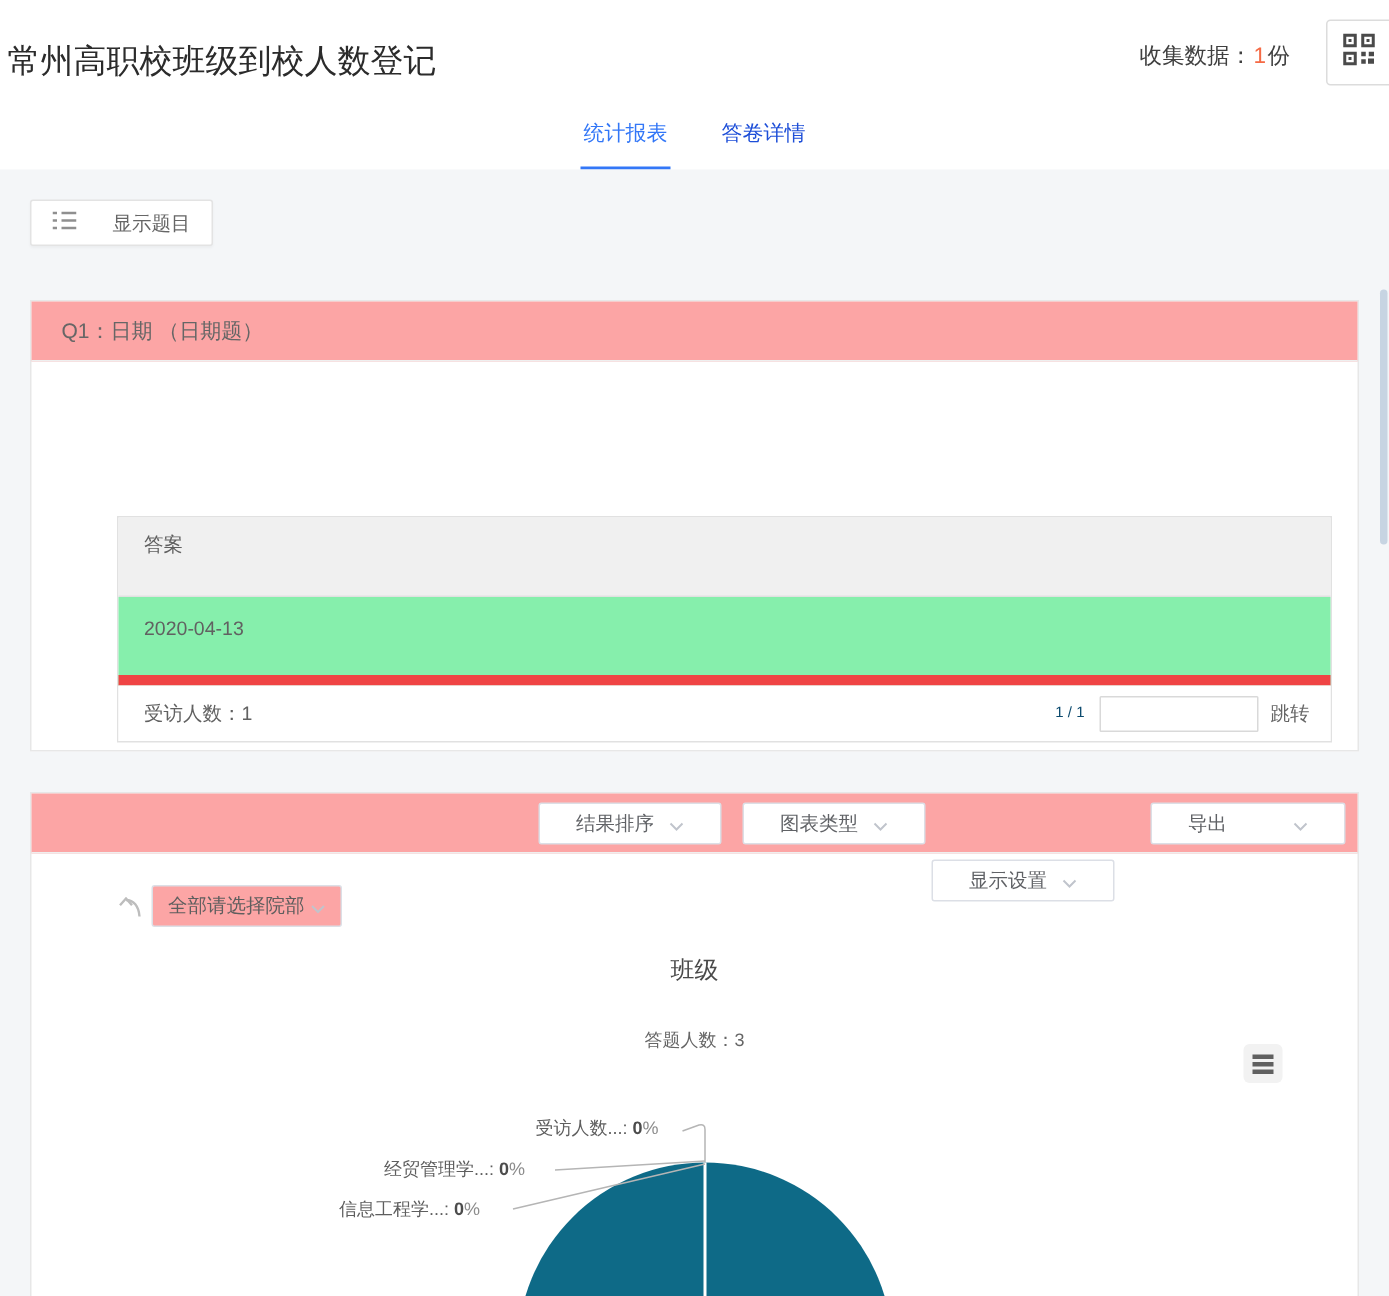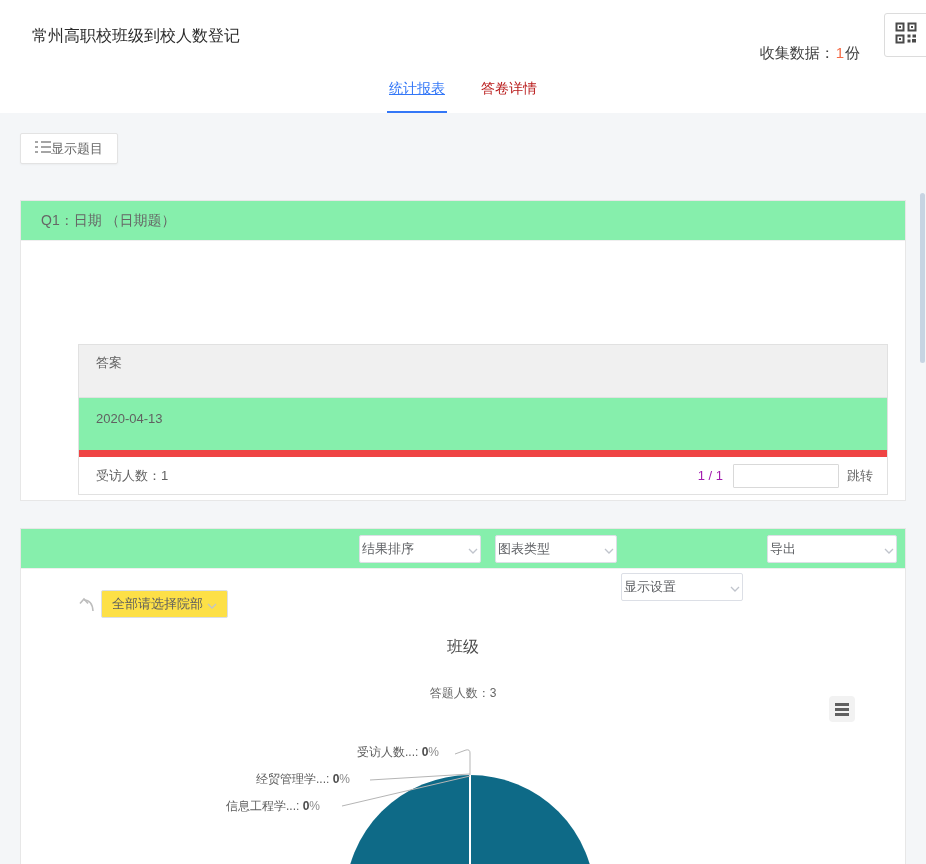--- a/index.html
+++ b/index.html
@@ -2,71 +2,71 @@
 <html style="--accent: #3377f7; --count-orange: #f56a45; --pie-teal: #0e6a87;"><head>
 <meta charset="utf-8">
 <style>
   * { margin:0; padding:0; box-sizing:border-box; }
   html,body { width:926px; height:864px; overflow:hidden; background:#fff;
     font-family:"Liberation Sans","DejaVu Sans",sans-serif; color:#333; }
   body { position:relative; }
 
   
   .app-header { position:relative; height:113px; background:#fff; }
-  .page-title { position:absolute; left:32px; top:26px; font-size:16px; color:#2b2b2b; }
-  .collect-info { position:absolute; right:66px; top:28px; font-size:15px; color:#404040;margin-top:16px; }
+  .page-title { position:absolute; left:5px; top:26px; font-size:22px; color:#2b2b2b; }
+  .collect-info { position:absolute; right:66px; top:28px; font-size:15px; color:#404040; }
   .collect-count { color:var(--count-orange); margin:0 1px; }
   .qr-button { position:absolute; left:884px; top:13px; width:52px; height:44px;
     background:#fff; border:1px solid #dcdcdc; border-radius:3px;
     display:flex; align-items:center; padding-left:10px; cursor:pointer; }
   .tabs-bar { position:absolute; bottom:0; left:50%; transform:translateX(-50%);
     display:flex; gap:32px; }
-  .tab { font-size:14px; color:#b91c1c; padding:0 2px 13px; border-bottom:2px solid transparent; cursor:pointer; }
-  .tab.active { color:var(--accent); border-bottom-color:var(--accent);text-decoration:underline; }
+  .tab { font-size:14px; color:#1d4ed8; padding:0 2px 13px; border-bottom:2px solid transparent; cursor:pointer; }
+  .tab.active { color:var(--accent); border-bottom-color:var(--accent); }
 
   
   .main { position:relative; width:926px; height:751px; background:#f4f6f8; padding:20px; }
 
-  .show-questions-btn { display:inline-flex; align-items:center; gap:0; height:31px;
+  .show-questions-btn { display:inline-flex; align-items:center; gap:24px; height:31px;
     padding:0 14px; background:#fff; border:1px solid #e3e3e3; border-radius:2px;
     font-size:13px; color:#666; box-shadow:0 1px 2px rgba(0,0,0,.04); cursor:pointer; }
 
   .card { background:#fff; border:1px solid #e7e7e7; }
   .q1-card { margin-top:36px; height:301px; }
   .q2-card { margin-top:27px; height:480px; position:relative; }
-  .card-head { position:relative; height:40px; background:#86efac; border-bottom:1px solid #efefef; }
+  .card-head { position:relative; height:40px; background:#fca5a5; border-bottom:1px solid #efefef; }
   .card-head .q-title { position:absolute; left:20px; top:0; line-height:39px; font-size:14px; color:#666; }
 
   
   .q1-body { position:relative; height:260px; }
   .answer-table { position:absolute; left:57px; top:103px; width:810px;
     border:1px solid #e1e1e1; font-size:13px; color:#616161; }
   .t-head { height:53px; line-height:35px; background:#f0f0f0; padding-left:17px;
     border-bottom:1px solid #e1e1e1; color:#5f5f5f; }
   .t-row { height:59px; line-height:41px; padding-left:17px; border-bottom:7px solid #ef4444; background:#86efac; }
   .t-foot { height:37px; background:#fff; display:flex; align-items:center;
     padding:0 14px 0 17px; }
   .t-foot .spacer { flex:1; }
-  .page-indicator { font-size:13px; color:#a21caf; margin-right:10px; }
+  .page-indicator { font-size:10px; color:#0c4a6e; margin-right:10px; }
   .jump-input { width:106px; height:24px; border:1px solid #d9d9d9; border-radius:1px;
     font-size:12px; padding:0 6px; outline:none; }
   .jump-label { font-size:13px; color:#666; margin-left:8px; cursor:pointer; }
 
   
   .dd { position:absolute; top:6px; height:28px; background:#fff; border:1px solid #dcdfe6;
     border-radius:2px; display:flex; align-items:center; justify-content:space-between;
-    padding:0 2px; font-size:13px; color:#606266; cursor:pointer; }
+    padding:0 24px; font-size:13px; color:#606266; cursor:pointer; }
   .dd1{left:338px;width:122px;} .dd2{left:474px;width:122px;}
   .dd3{left:600px;width:122px;margin-top:38px;} .dd4{left:746px;width:130px;}
 
   
   .q2-body { position:relative; height:439px; }
   .drill-up { position:absolute; left:55px; top:24px; width:22px; height:22px; cursor:pointer; }
   .cascade-select { position:absolute; left:80px; top:21px; width:127px; height:28px;
-    background:#fde047; border:1px solid #dcdfe6; border-radius:2px; display:flex;
+    background:#fca5a5; border:1px solid #dcdfe6; border-radius:2px; display:flex;
     align-items:center; justify-content:space-between; padding:0 10px;
     font-size:13px; color:#5e5e5e; cursor:pointer; }
   .chart-title { position:absolute; top:68px; left:0; width:100%; text-align:center;
     font-size:16px; color:#4a4a4a; }
   .chart-subtitle { position:absolute; top:116px; left:0; width:100%; text-align:center;
     font-size:12px; color:#666; }
   .chart-menu { position:absolute; left:808px; top:127px; width:26px; height:26px;
     background:#f2f2f2; border-radius:4px; display:flex; flex-direction:column;
     justify-content:center; align-items:center; gap:2px; cursor:pointer; }
   .chart-menu .bar { width:14px; height:3px; background:#606060; }

